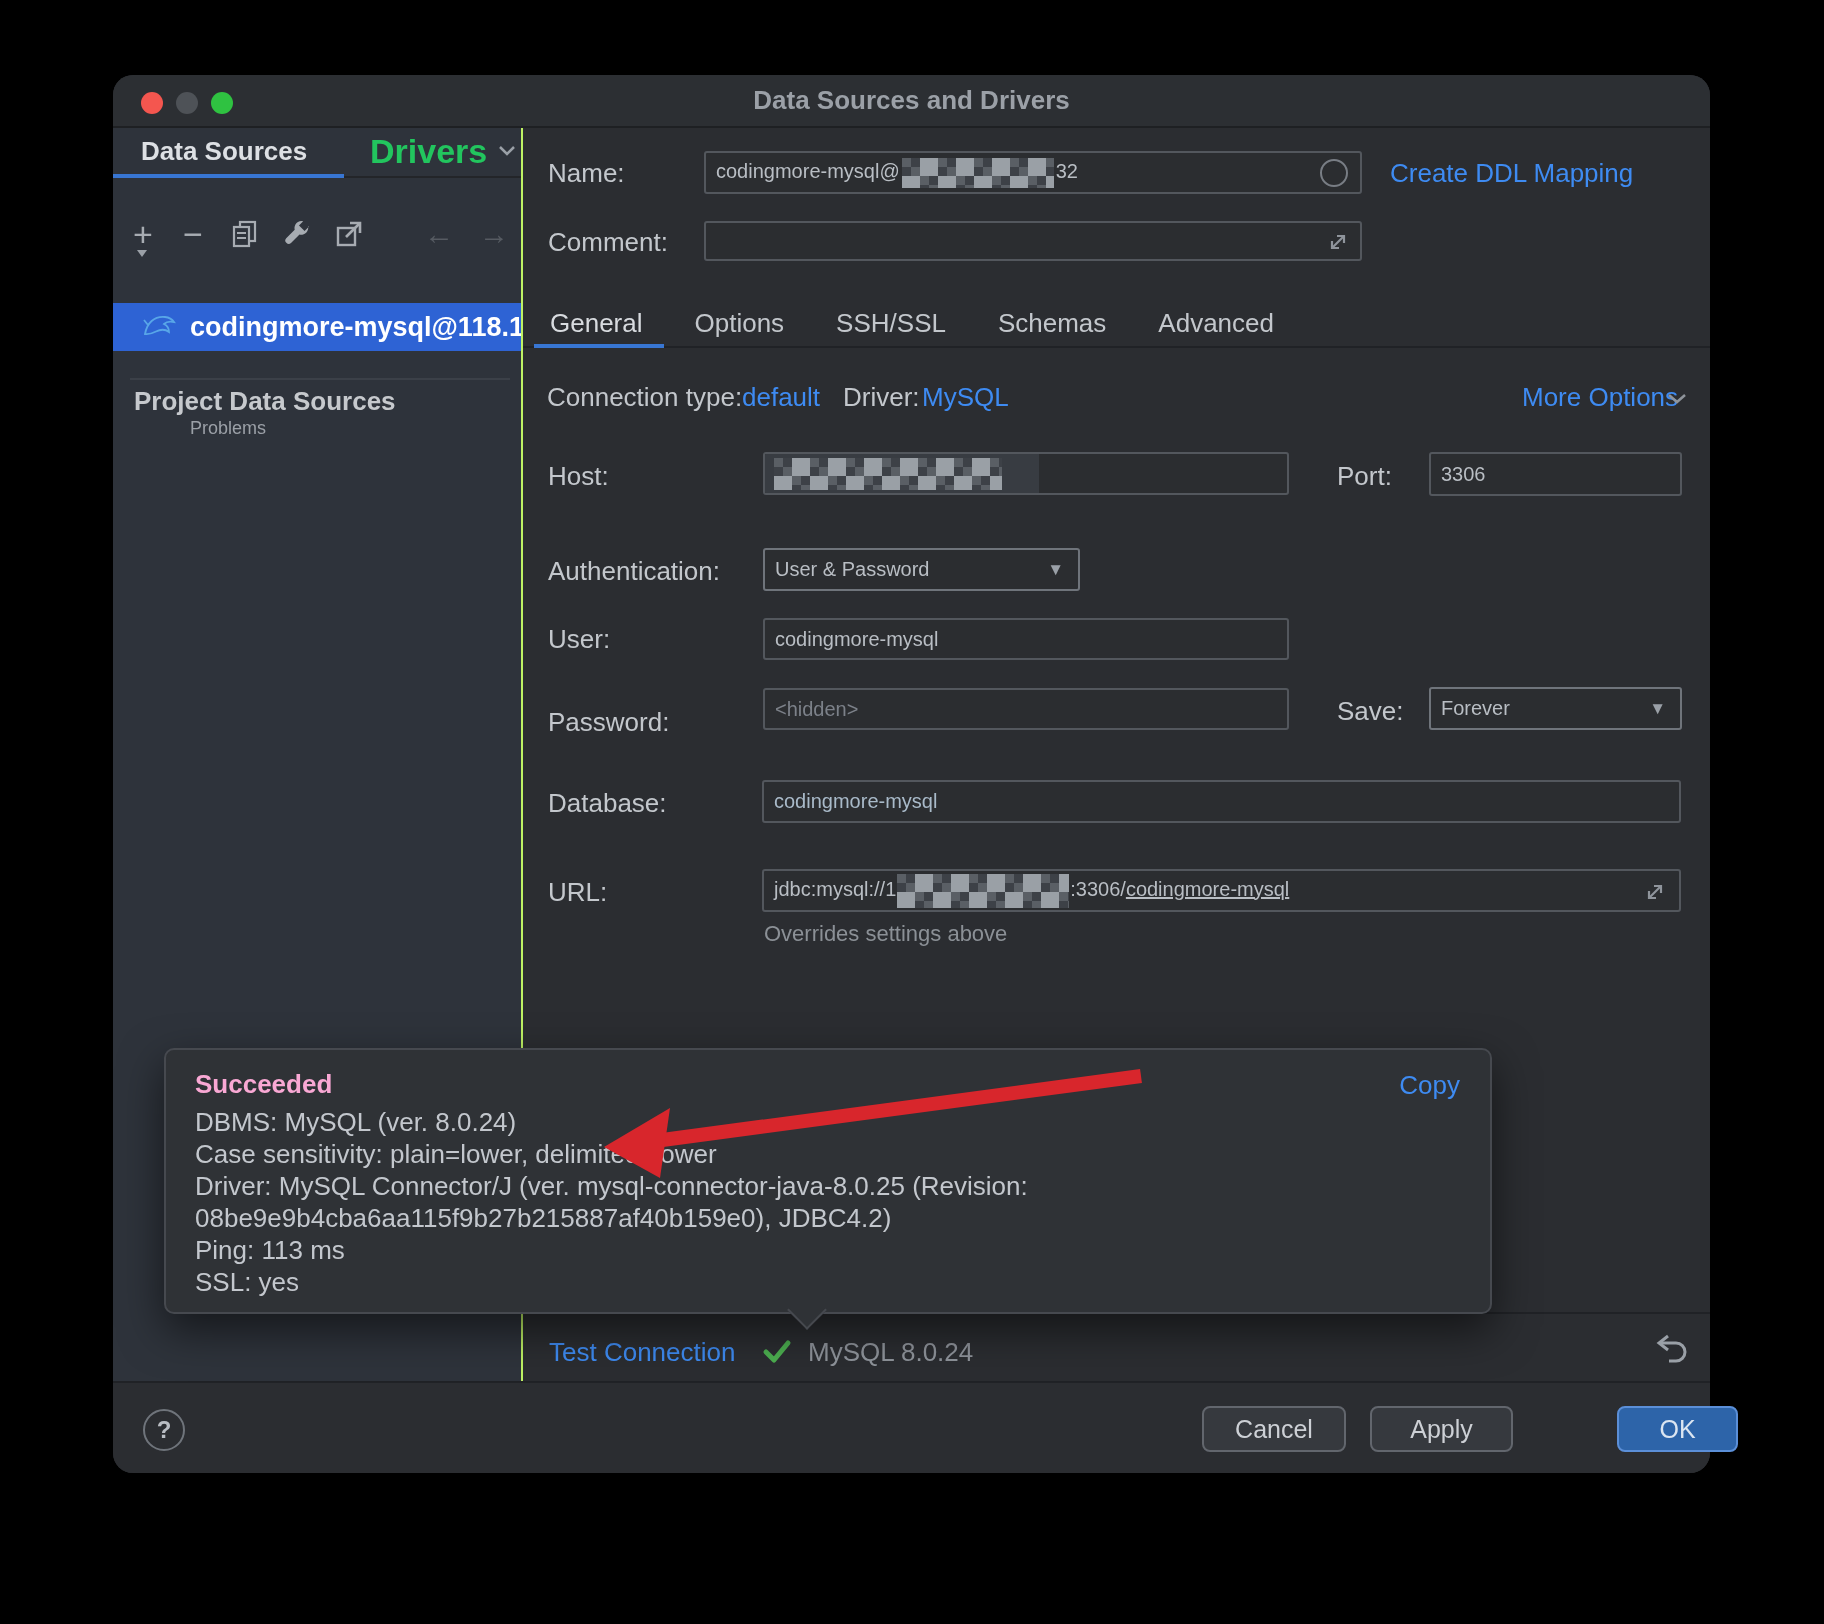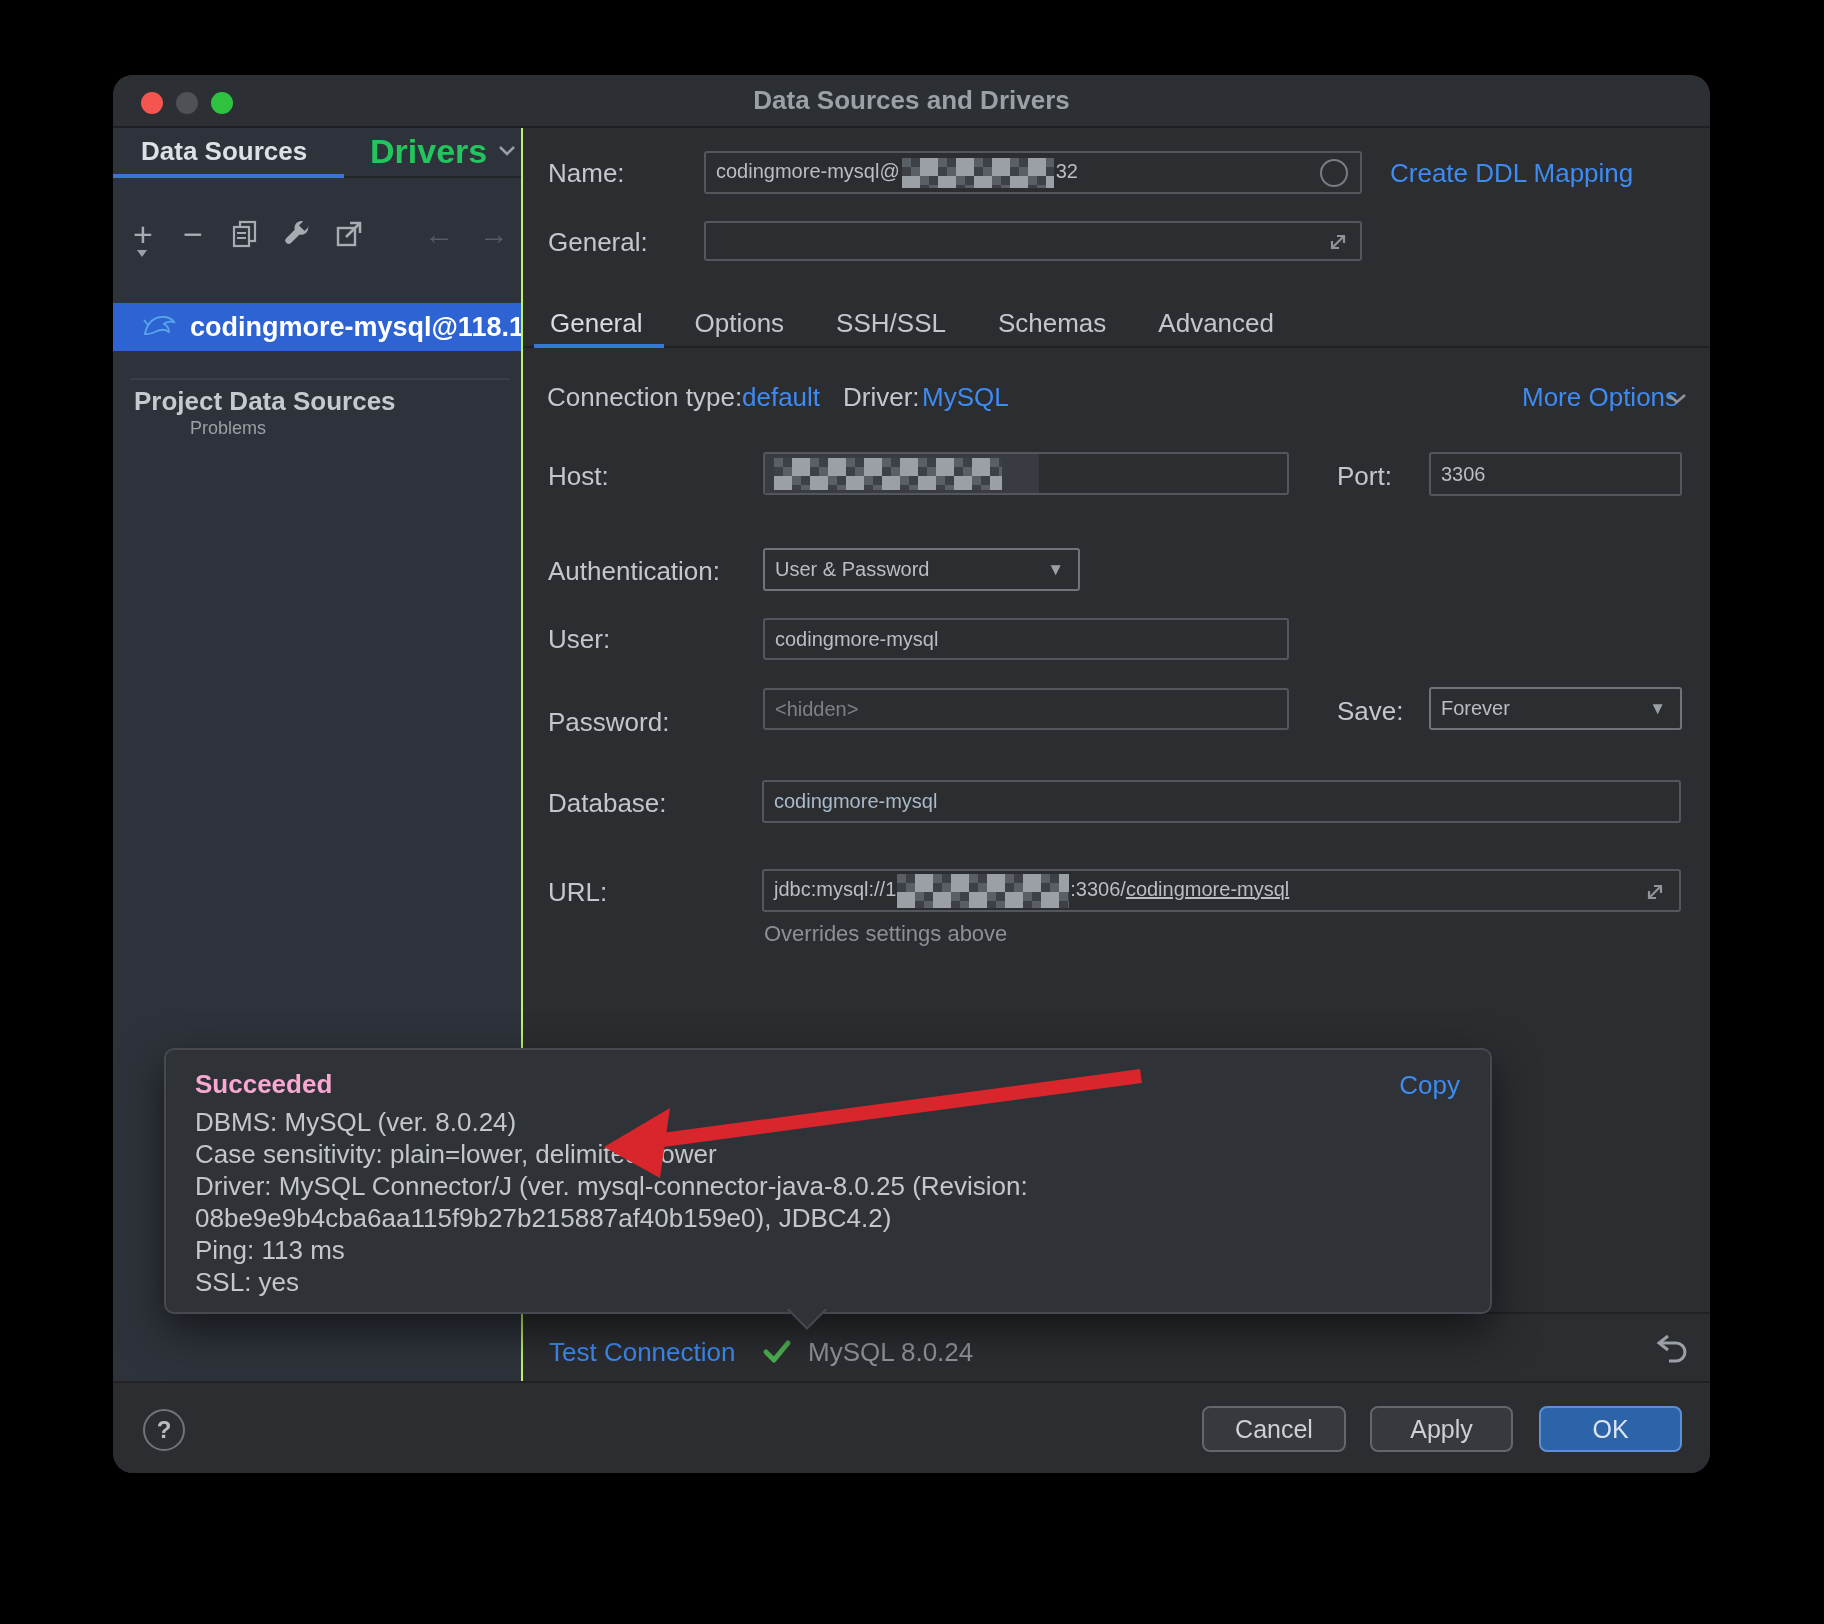--- a/index.html
+++ b/index.html
@@ -146,21 +146,21 @@
 
   <div class="lbl" style="left:548px;top:158px;">Name:</div>
   <div class="field" style="left:704px;top:151px;width:658px;height:43px;">
     <span class="val nowrap">
       <span>codingmore-mysql@</span><span class="mosaic" style="width:152px;height:30px;margin:0 2px;"></span><span>32</span>
     </span>
     <div style="position:absolute;right:12px;top:50%;transform:translateY(-50%);width:28px;height:28px;border:2px solid #787d84;border-radius:50%;box-sizing:border-box;"></div>
   </div>
   <div class="link" style="position:absolute;left:1390px;top:158px;font-size:26px;">Create DDL Mapping</div>
 
-  <div class="lbl" style="left:548px;top:227px;">General:</div>
+  <div class="lbl" style="left:548px;top:227px;">Comment:</div>
   <div class="field" style="left:704px;top:221px;width:658px;height:40px;">
     <span class="val"></span>
     <svg width="24" height="24" viewBox="0 0 24 24" style="position:absolute;right:10px;top:7px;">
       <line x1="6" y1="18" x2="18" y2="6" stroke="#8f949b" stroke-width="2.2"></line>
       <polyline points="11,6 18,6 18,13" fill="none" stroke="#8f949b" stroke-width="2.2"></polyline>
       <polyline points="6,11 6,18 13,18" fill="none" stroke="#8f949b" stroke-width="2.2"></polyline>
     </svg>
   </div>
 
   <div class="abs main-tabs">
@@ -258,15 +258,15 @@
   <div class="lbl" style="left:808px;top:1337px;color:#8f949b;">MySQL 8.0.24</div>
   <svg width="34" height="32" viewBox="0 0 34 32" style="position:absolute;left:1655px;top:1333px;">
     <polyline points="13,3 4,10 13,17" fill="none" stroke="#9aa0a7" stroke-width="3"></polyline>
     <path d="M4 10 H21 a9 9 0 0 1 0 18 H14" fill="none" stroke="#9aa0a7" stroke-width="3"></path>
   </svg>
 
   <div class="abs bottom-bar"></div>
   <div class="abs help-circle">?</div>
   <div class="btn plain" style="left:1202px;width:144px;">Cancel</div>
   <div class="btn plain" style="left:1370px;width:143px;">Apply</div>
-  <div class="btn primary" style="left:1539px;width:143px;">OK</div>
+  <div class="btn primary" style="left:1617px;width:121px;">OK</div>
 
 </div>
 
 </body></html>

